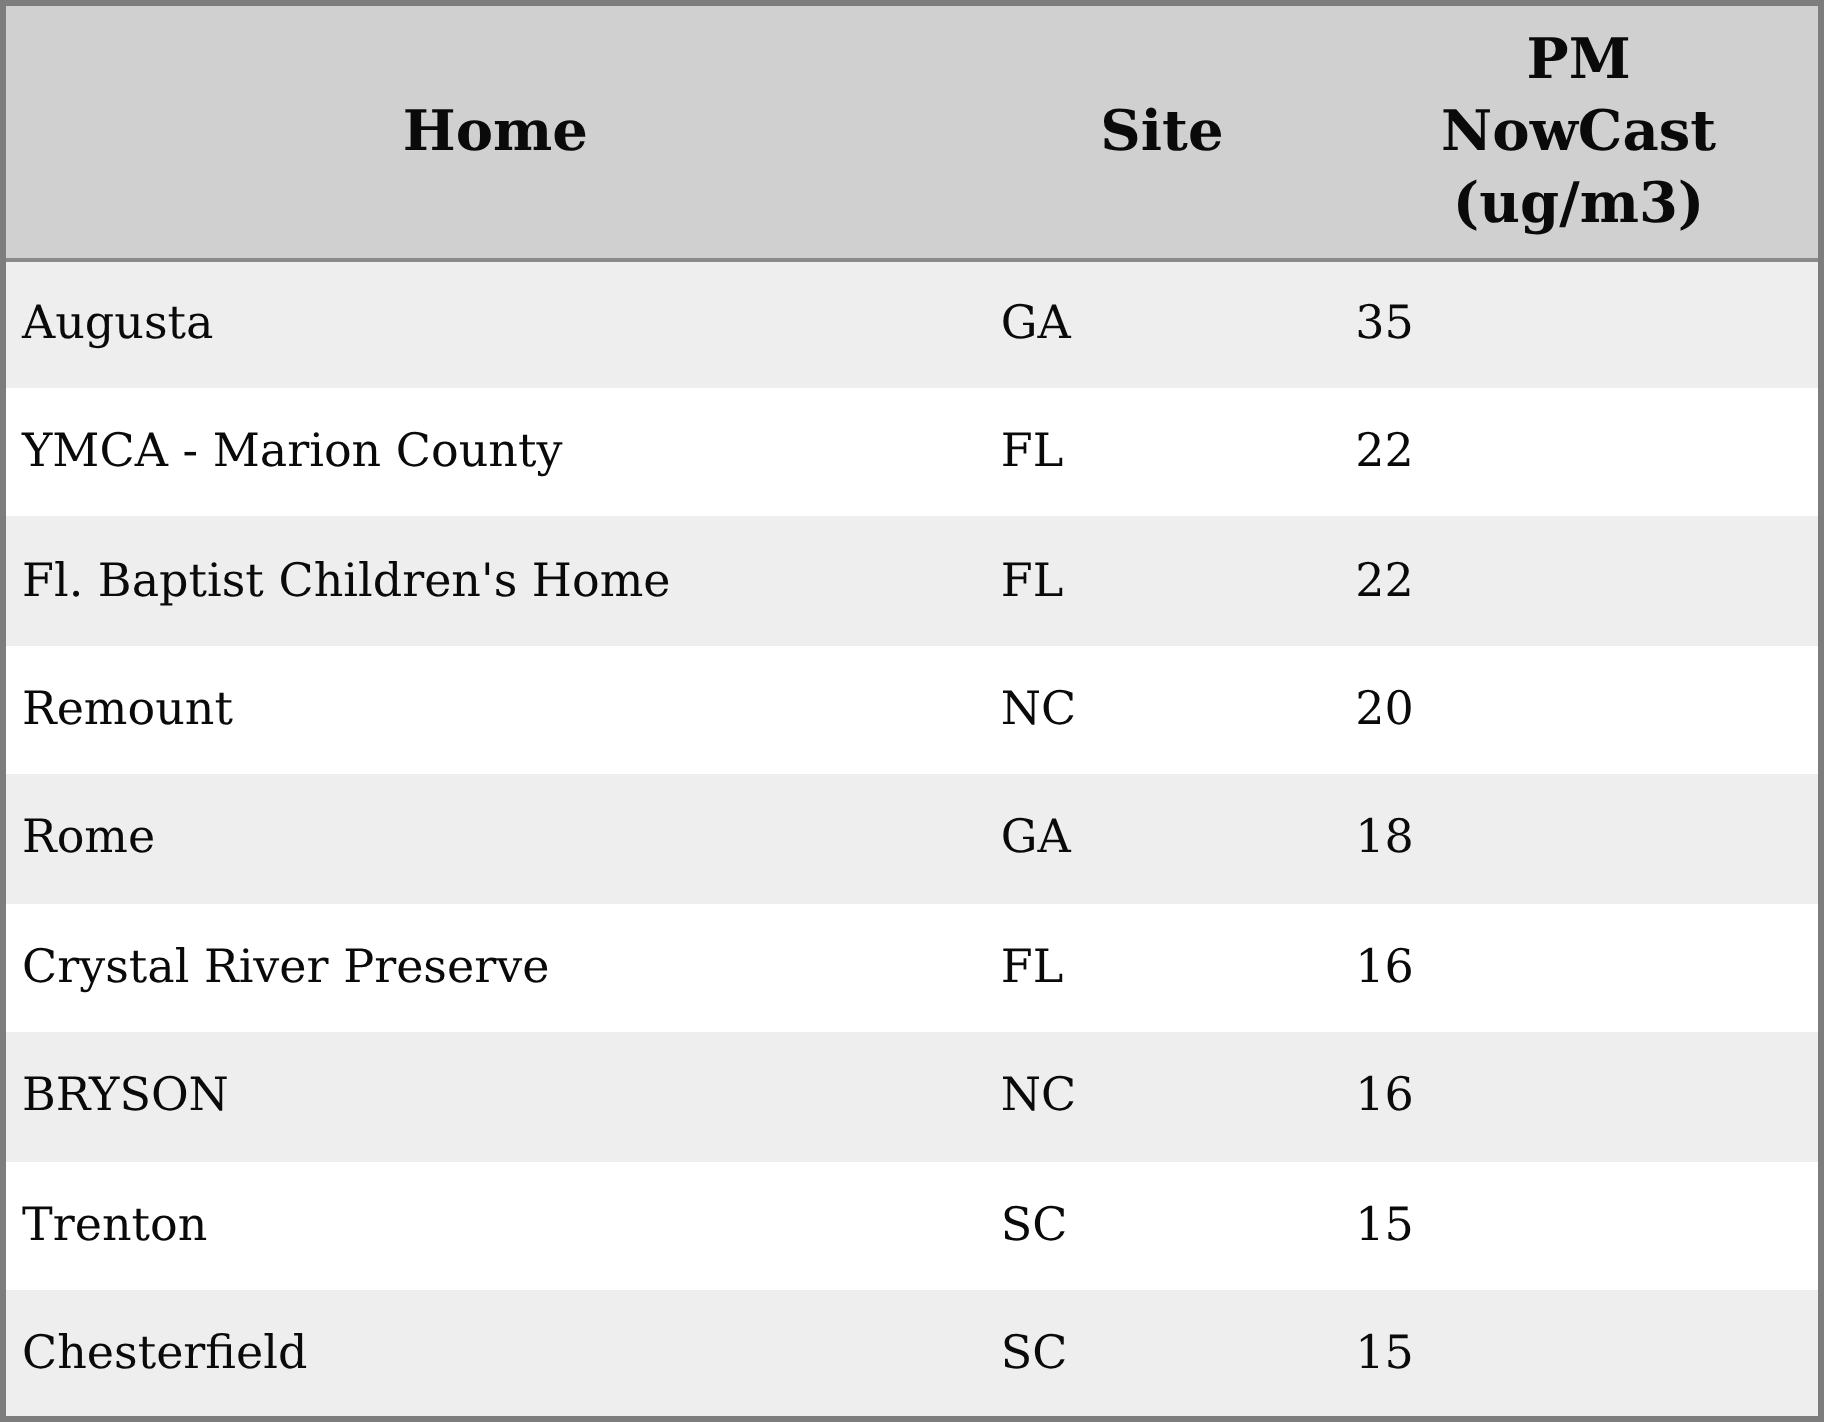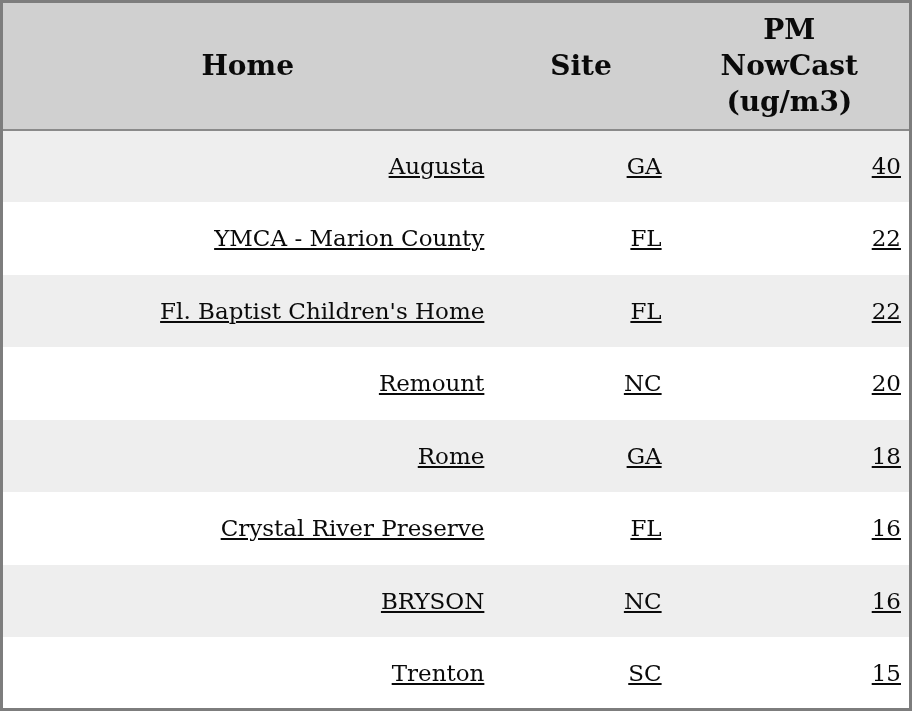--- a/index.html
+++ b/index.html
@@ -37,25 +37,24 @@
     vertical-align: middle;
     height: 128px;
     padding: 4px 10px;
     white-space: pre-line; 
   }
   table.aq-table th.col-site  { width: 54%; }
   table.aq-table th.col-state { width: 19.5%; }
   table.aq-table th.col-pm    { width: 26.5%; }
   table.aq-table tbody td {
     font-size: 23px;
-    text-align: right;
+    text-align: left;
     vertical-align: middle;
     padding: 0 8px;
     height: 58px;
-    text-decoration: underline;
   }
   table.aq-table tbody tr:nth-child(odd)  { background: var(--stripe-bg); }
   table.aq-table tbody tr:nth-child(even) { background: var(--row-bg); }
 </style>
 </head>
 <body>
 
 <table class="aq-table">
   <thead>
     <tr>
@@ -63,21 +62,21 @@
       <th class="col-state">Site</th>
       <th class="col-pm">PM
 NowCast
 (ug/m3)</th>
     </tr>
   </thead>
   <tbody>
     <tr>
       <td>Augusta</td>
       <td>GA</td>
-      <td>40</td>
+      <td>35</td>
     </tr>
     <tr>
       <td>YMCA - Marion County</td>
       <td>FL</td>
       <td>22</td>
     </tr>
     <tr>
       <td>Fl. Baptist Children's Home</td>
       <td>FL</td>
       <td>22</td>
@@ -100,14 +99,19 @@
     <tr>
       <td>BRYSON</td>
       <td>NC</td>
       <td>16</td>
     </tr>
     <tr>
       <td>Trenton</td>
       <td>SC</td>
       <td>15</td>
     </tr>
+    <tr>
+      <td>Chesterfield</td>
+      <td>SC</td>
+      <td>15</td>
+    </tr>
   </tbody>
 </table>
 
 </body></html>

